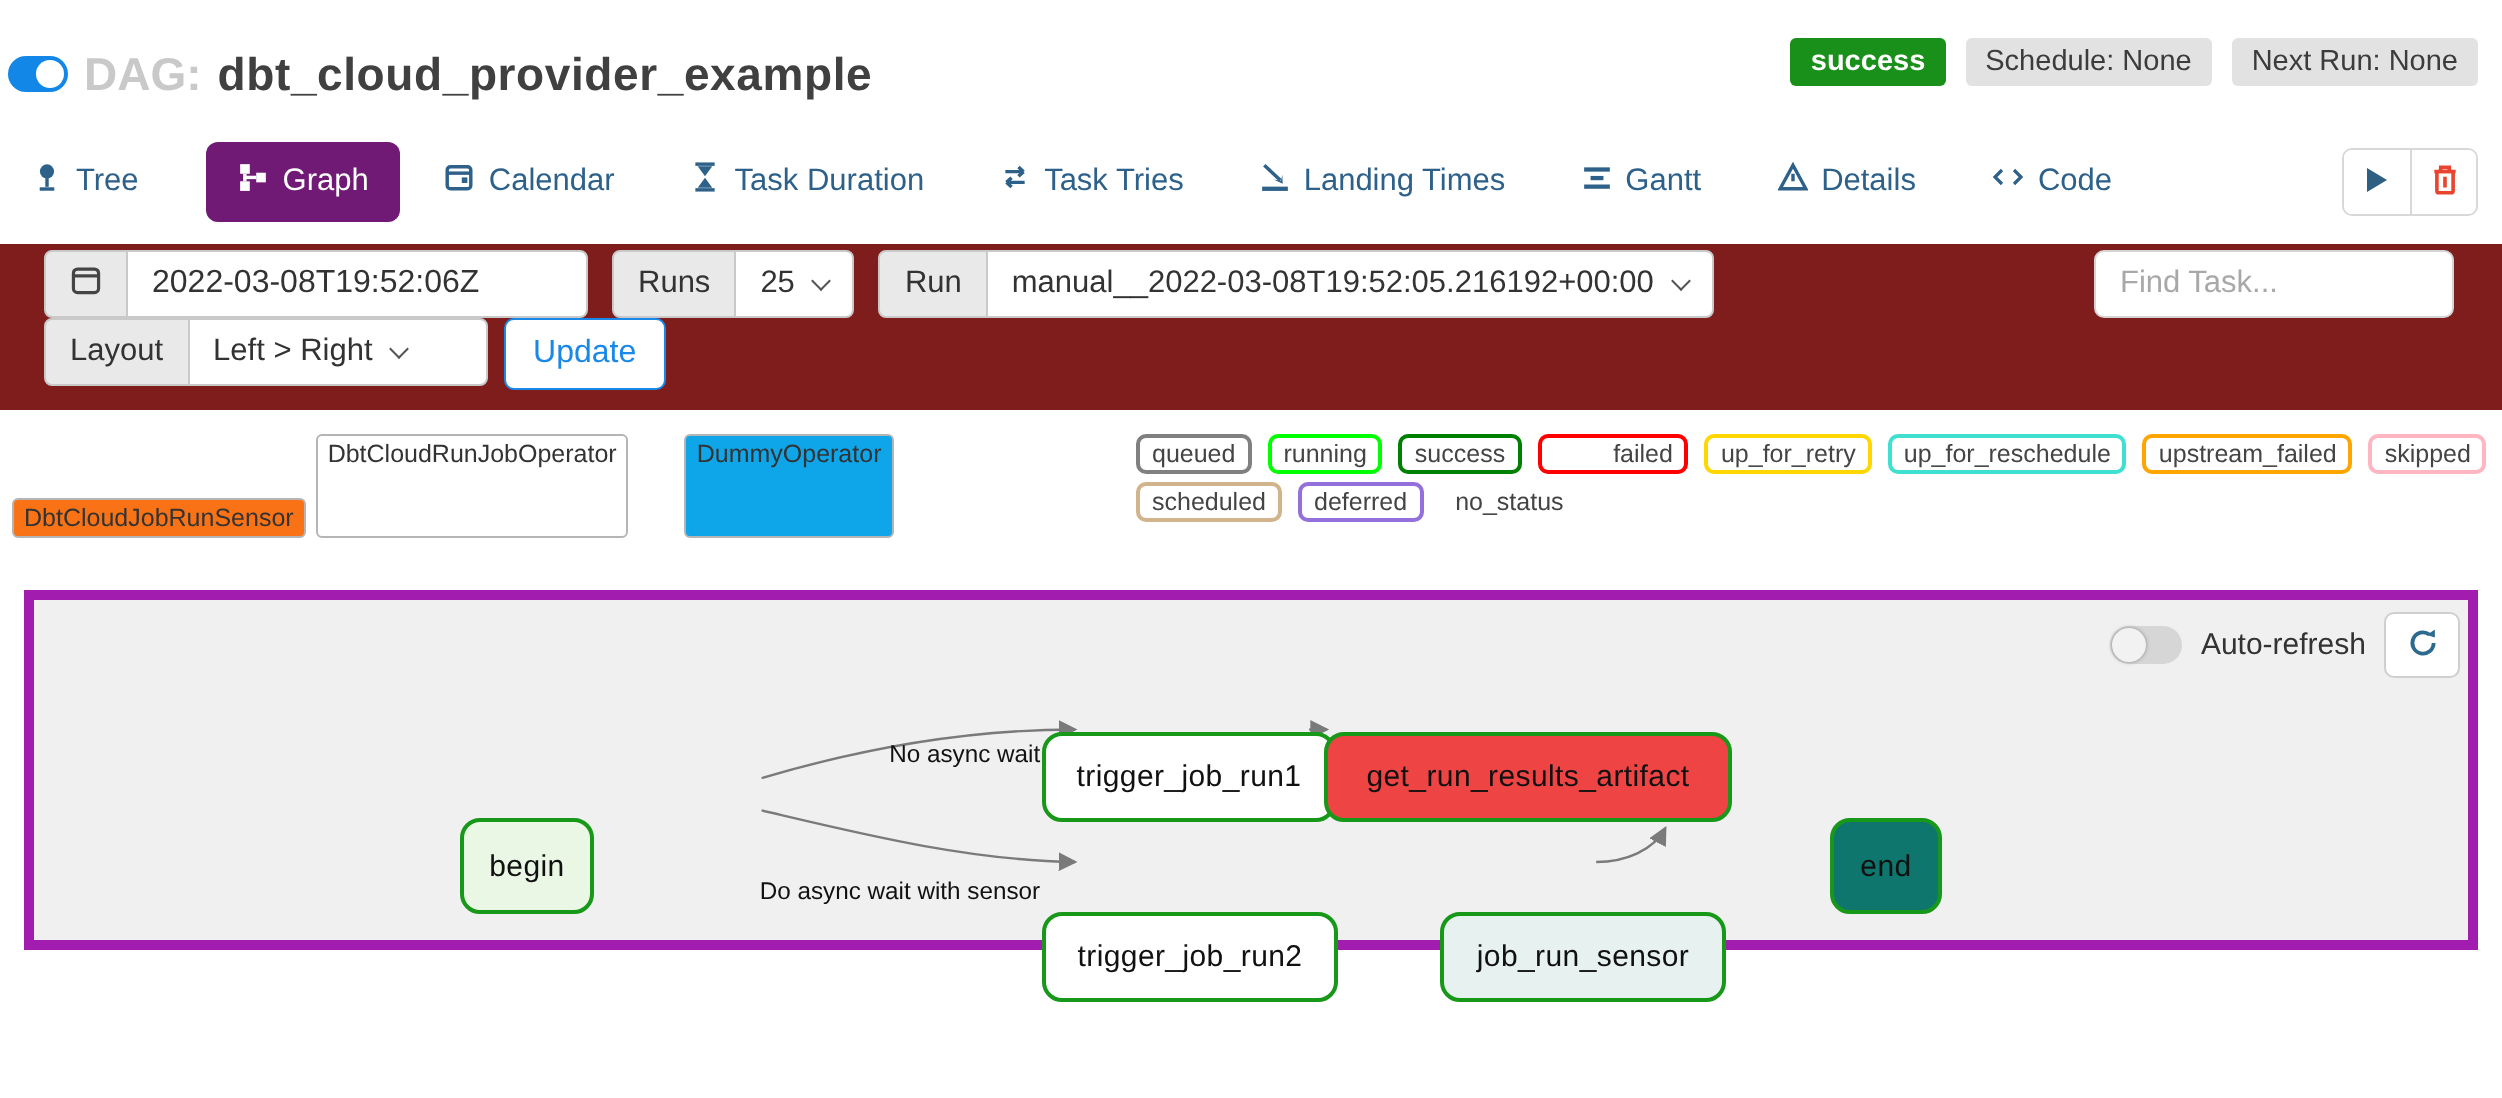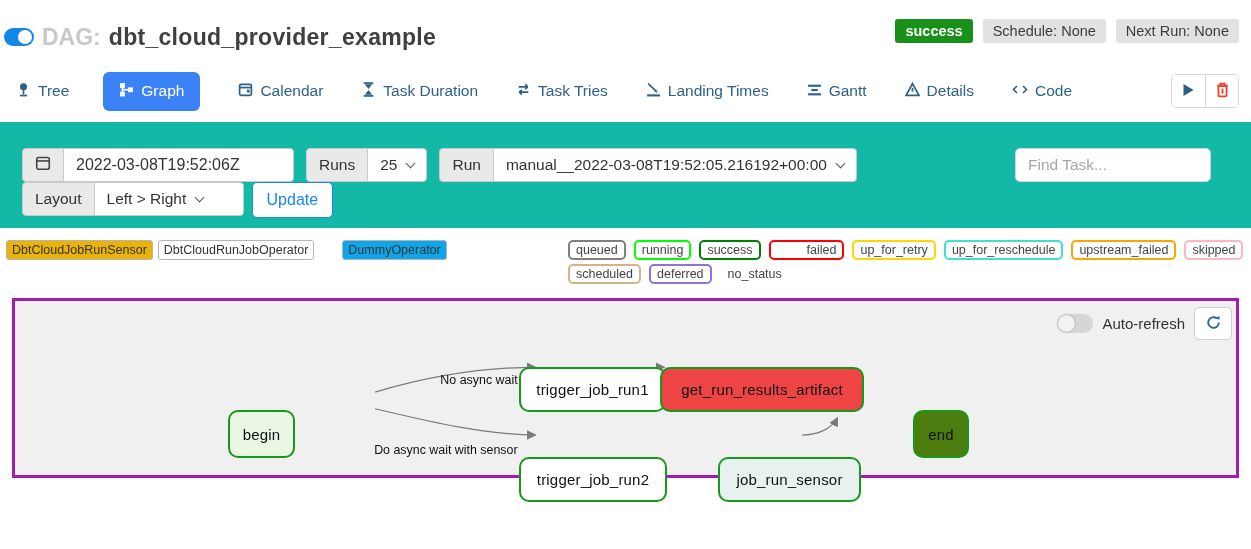--- a/index.html
+++ b/index.html
@@ -18,64 +18,64 @@
   .badge { font-size:14.5px; padding:4px 10px; border-radius:3px; }
   .badge.success { color:#fff; font-weight:bold; background:#199019; }
   .badge.gray { background:#e2e2e2; color:#3c3c3c; }
 
   
   .tabbar { display:flex; align-items:center; padding:12px 12px 10px 12px; height:64px; }
   .tab { display:flex; align-items:center; gap:7px; color:#2e618a; font-size:15.5px;
     margin-right:30px; padding:9px 4px; cursor:pointer; white-space:nowrap; }
   .tab svg { stroke:#2e618a; fill:none; stroke-width:1.6; }
   .tab svg .fill { fill:#2e618a; stroke:none; }
-  .tab.active { background:#3b82f6; color:#fff; border-radius:6px; padding:10px 16px; margin-right:34px; }
+  .tab.active { background:#701a75; color:#fff; border-radius:6px; padding:10px 16px; margin-right:18px; }
   .tab.active svg { stroke:#fff; }
   .tab.active svg .fill { fill:#fff; }
   .toolbar-group { margin-left:auto; display:flex; border:1px solid #d8d8d8; border-radius:5px;
     overflow:hidden; background:#fff; }
   .toolbar-btn { width:33px; height:32px; display:flex; align-items:center; justify-content:center;
     background:#fff; border:none; cursor:pointer; }
   .toolbar-btn + .toolbar-btn { border-left:1px solid #d8d8d8; }
 
   
-  .filters { background:#14b8a6; padding:26px 12px 10px 22px; }
+  .filters { background:#7f1d1d; padding:3px 12px 10px 22px; }
   .frow { display:flex; align-items:flex-start; }
   .group { display:inline-flex; align-items:stretch; height:34px; }
   .seg { display:flex; align-items:center; border:1px solid #c9c9c9; background:#fff;
     font-size:15.5px; color:#333; padding:0 12px; margin-left:-1px; }
   .seg.addon { background:#e9e9e9; color:#333; }
   .seg.first { border-radius:4px 0 0 4px; margin-left:0; }
   .seg.last { border-radius:0 4px 4px 0; }
   .chev { width:7px; height:7px; border-right:1.8px solid #555; border-bottom:1.8px solid #555;
     transform:rotate(45deg); display:inline-block; margin-left:10px; margin-top:-4px; }
   .date-input { width:205px; border:none; outline:none; font-size:16px; color:#333;
     font-family:"Liberation Sans",sans-serif; }
   .ml12 { margin-left:12px; }
-  .find-task { margin-left:auto; margin-right:28px; width:196px; height:34px;
+  .find-task { margin-left:auto; margin-right:12px; width:180px; height:34px;
     border:1px solid #d4d4d4; border-radius:5px; padding:0 12px; font-size:15.5px;
     color:#333; background:#fff; outline:none; font-family:"Liberation Sans",sans-serif; }
   .find-task::placeholder { color:#a8a8a8; }
   .frow2 { margin-top:0px; }
   .update-btn { margin-left:8px; height:36px; padding:0 14px; background:#fff;
     border:1.5px solid #1a88e8; color:#1a88e8; font-size:16px; border-radius:5px; cursor:pointer;
     font-family:"Liberation Sans",sans-serif; }
 
   
   .legend { display:flex; padding:12px 6px 10px 6px; background:#fff; align-items:flex-start; }
   .ops { width:556px; display:flex; flex-wrap:wrap; gap:4px 5px; }
   .sts { flex:1; display:flex; flex-wrap:wrap; gap:4px 8px; margin-left:6px; align-items:center; }
   .op-badge { font-size:12.5px; color:#333; border:1px solid #b5b5b5; border-radius:3px;
     padding:2px 5px; background:#fff; white-space:nowrap; }
   .st-badge { font-size:12.5px; color:#444; border:2px solid #808080; border-radius:5px;
     padding:1px 6px; background:#fff; white-space:nowrap; }
 
   
-  .graph-panel { position:relative; margin:4px 12px 0 12px; height:180px; background:#f0f0f0;
-    border:3px solid #a21caf; }
+  .graph-panel { position:relative; margin:16px 12px 0 12px; height:180px; background:#f0f0f0;
+    border:5px solid #a21caf; }
   .autorefresh { position:absolute; top:6px; right:4px; display:flex; align-items:center; gap:9px; }
   .toggle-off { width:36px; height:19px; border-radius:10px; background:#d6d6d6; position:relative; cursor:pointer; }
   .toggle-off .knob { position:absolute; left:1px; top:1px; width:17px; height:17px; border-radius:50%;
     background:#f2f2f2; box-shadow:0 0 2px rgba(0,0,0,.35); }
   .ar-label { font-size:15px; color:#333; }
   .refresh-btn { width:38px; height:33px; background:#fff; border:1px solid #cfcfcf; border-radius:5px;
     display:flex; align-items:center; justify-content:center; cursor:pointer; }
   .edges { position:absolute; inset:0; width:100%; height:100%; }
   .edge-label { font-size:16.5px; fill:#111; text-anchor:middle;
     font-family:"Liberation Sans",sans-serif; }
@@ -225,21 +225,21 @@
         <span>Left &gt; Right</span>
         <span class="chev"></span>
       </span>
     </div>
     <button class="update-btn">Update</button>
   </div>
 </div>
 
 <div class="legend">
   <div class="ops">
-    <span class="op-badge" style="background-color: #eab308;">DbtCloudJobRunSensor</span>
+    <span class="op-badge" style="background-color: #f97316; margin-top: 32px;">DbtCloudJobRunSensor</span>
     <span class="op-badge" style="background-color: rgb(255, 255, 255);">DbtCloudRunJobOperator</span>
     <span class="op-badge" style="background-color: #0ea5e9; margin-left: 23px;">DummyOperator</span>
   </div>
   <div class="sts">
     <span class="st-badge" style="border-color: rgb(128, 128, 128);">queued</span>
     <span class="st-badge" style="border-color: rgb(0, 255, 0);">running</span>
     <span class="st-badge" style="border-color: rgb(0, 128, 0);">success</span>
     <span class="st-badge" style="border-color: rgb(255, 0, 0); padding-left: 36px;">failed</span>
     <span class="st-badge" style="border-color: rgb(255, 215, 0);">up_for_retry</span>
     <span class="st-badge" style="border-color: rgb(64, 224, 208);">up_for_reschedule</span>
@@ -280,14 +280,14 @@
     </g>
     <text class="edge-label" x="419" y="110">No async wait</text>
     <text class="edge-label" x="375" y="203">Do async wait with sensor</text>
   </svg>
 
   <div class="node" style="left: 213px; top: 109px; width: 67px; height: 48px; background-color: rgb(233, 247, 228);">begin</div>
   <div class="node" style="left: 504px; top: 66px; width: 147px; height: 45px; background-color: rgb(255, 255, 255);">trigger_job_run1</div>
   <div class="node" style="left: 645px; top: 66px; width: 204px; height: 45px; background-color: #ef4444;">get_run_results_artifact</div>
   <div class="node" style="left: 504px; top: 156px; width: 148px; height: 45px; background-color: rgb(255, 255, 255);">trigger_job_run2</div>
   <div class="node" style="left: 703px; top: 156px; width: 143px; height: 45px; background-color: rgb(231, 242, 240);">job_run_sensor</div>
-  <div class="node" style="left: 898px; top: 109px; width: 56px; height: 48px; background-color: #4d7c0f;">end</div>
+  <div class="node" style="left: 898px; top: 109px; width: 56px; height: 48px; background-color: #0f766e;">end</div>
 </div>
 
 </body></html>

